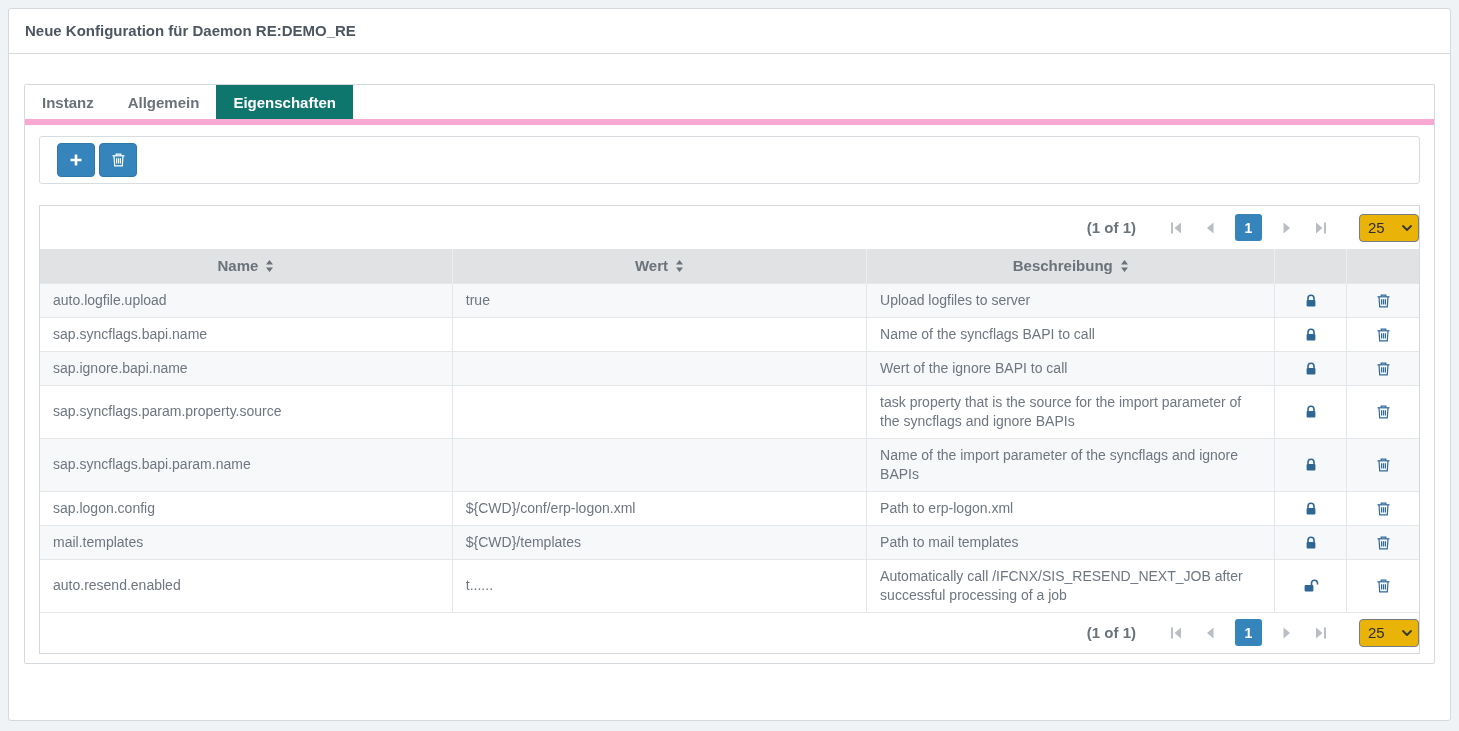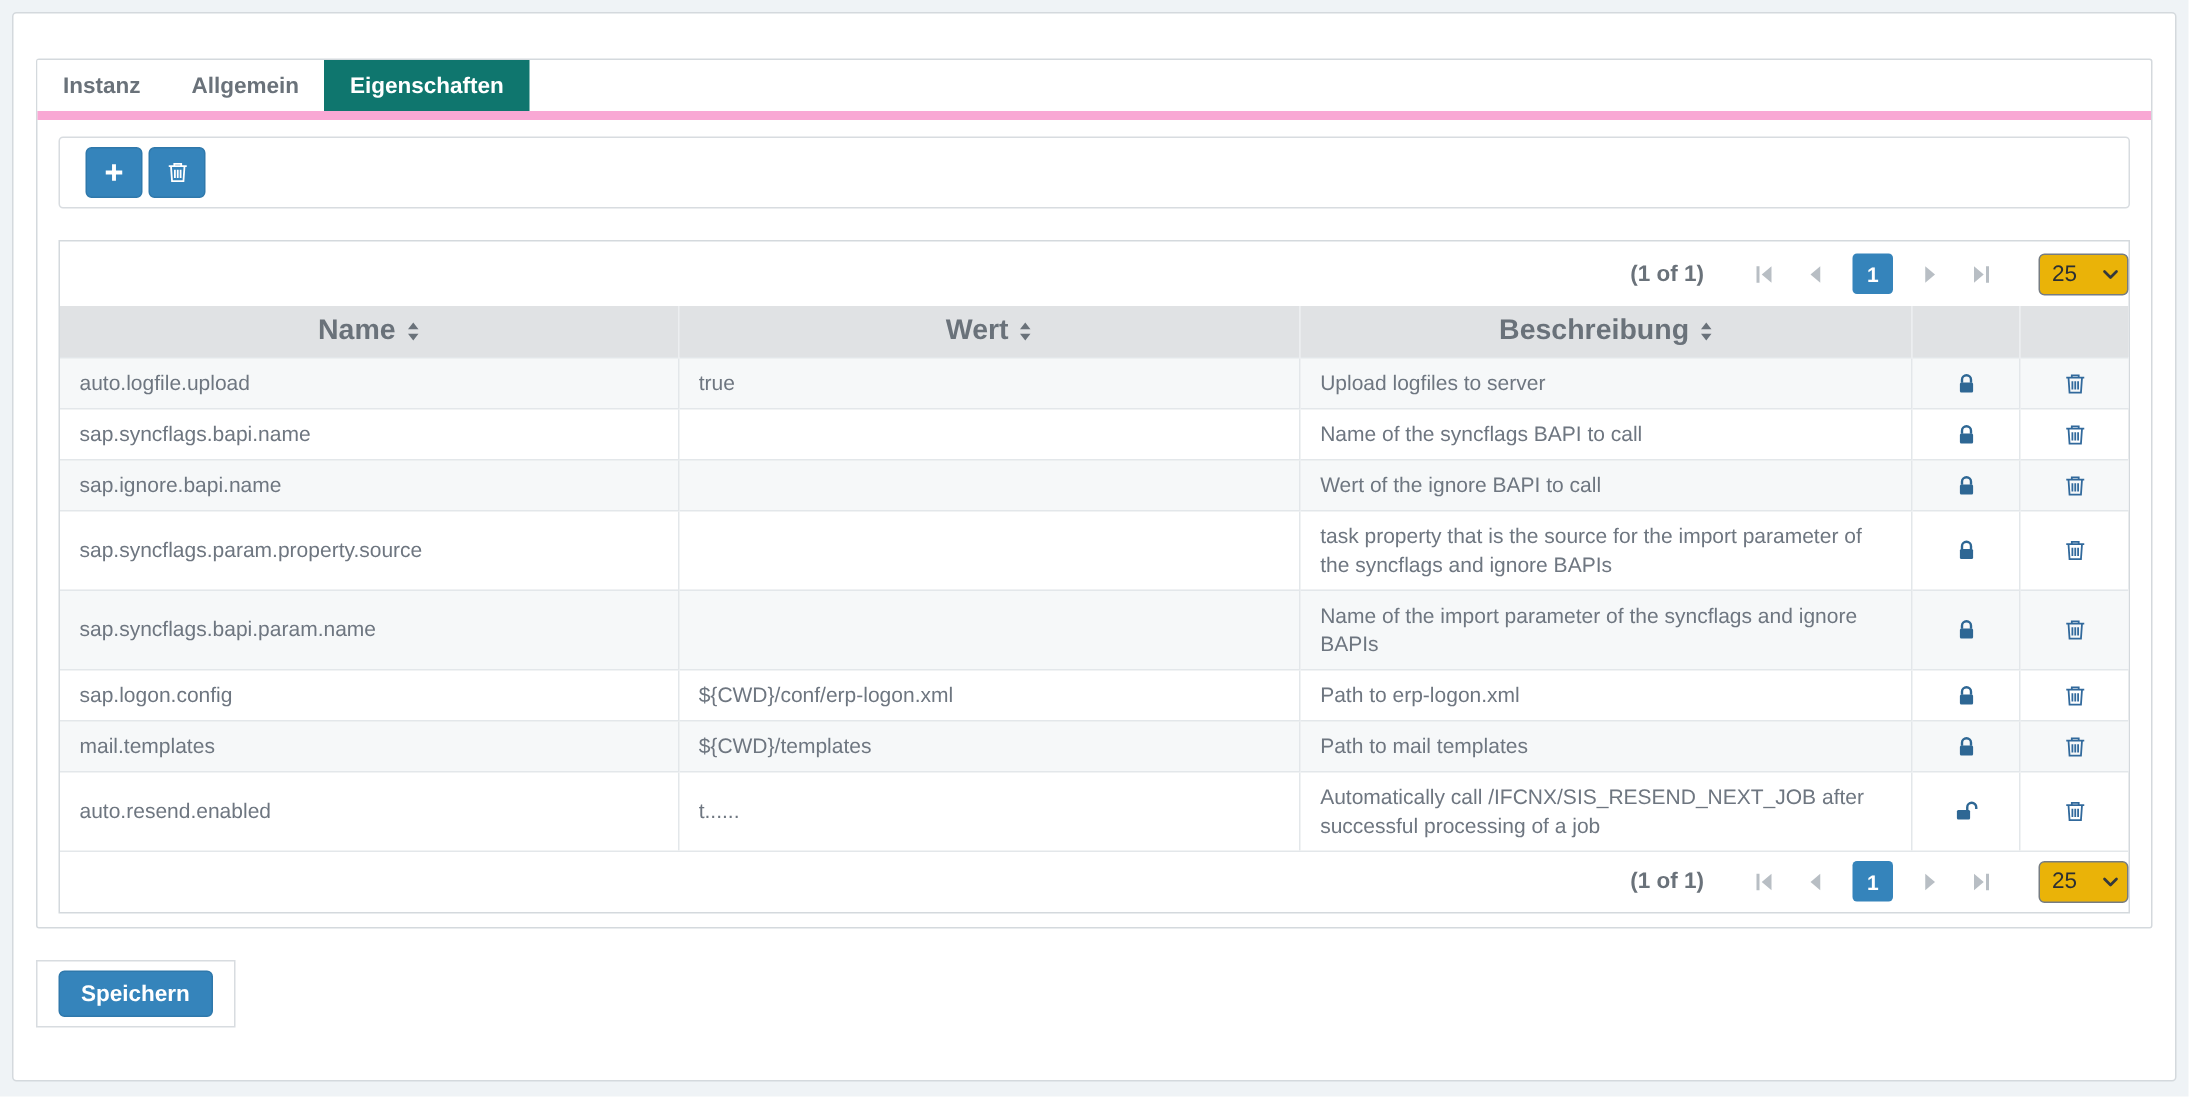--- a/index.html
+++ b/index.html
@@ -101,21 +101,21 @@
     font-size:15px; color:#2b2f33;
     padding:0 20px 0 8px;
     cursor:pointer;
   }
   .rpp-chevron { position:absolute; right:6px; top:8px; pointer-events:none; }
 
   table.props { width:100%; border-collapse:collapse; table-layout:fixed; }
   table.props th {
     background:#e0e2e4;
     height:34px;
-    font-size:19px; font-weight:bold; color:#6a727a;
+    font-size:15px; font-weight:bold; color:#6a727a;
     border-right:1px solid #eceef0;
     text-align:center;
     margin-left:36px;
   }
   table.props th:last-child { border-right:none; }
   .th-inner { display:inline-flex; align-items:center; gap:7px; cursor:pointer; }
   table.props td {
     border-top:1px solid #e3e7ea;
     border-right:1px solid #e3e7ea;
     padding:7px 13px;
@@ -148,20 +148,21 @@
     font-size:15px; font-weight:bold;
     padding:5px 14px;
     height:31px;
     cursor:pointer;
   }
 </style>
 </head>
 <body>
 
 <div class="outer-panel">
+  <div class="panel-header">Neue Konfiguration für Daemon RE:DEMO_RE</div>
 
   <div class="panel-body">
 
     <div class="tabview">
       <div class="tab-nav">
         <div class="tab">
           <span>Instanz</span>
         </div>
         <div class="tab">
           <span>Allgemein</span>
@@ -482,19 +483,16 @@
                 <path d="M2 4l4 4 4-4" fill="none" stroke="#33383d" stroke-width="1.8" stroke-linecap="round" stroke-linejoin="round"></path>
               </svg>
             </span>
           </div>
 
         </div>
       </div>
     </div>
 
     <div class="footer-bar">
-      <div class="footer-cell">
-        <button class="btn">Speichern</button>
-      </div>
     </div>
 
   </div>
 </div>
 
 </body></html>

